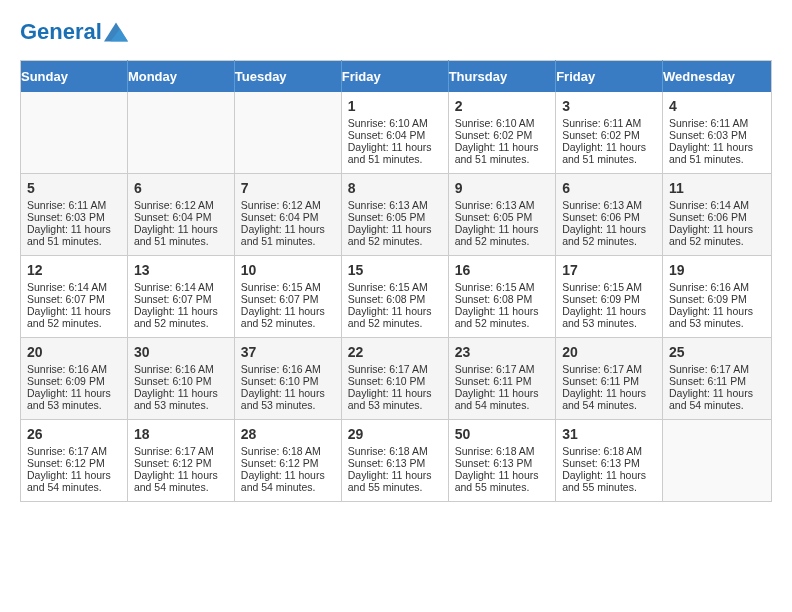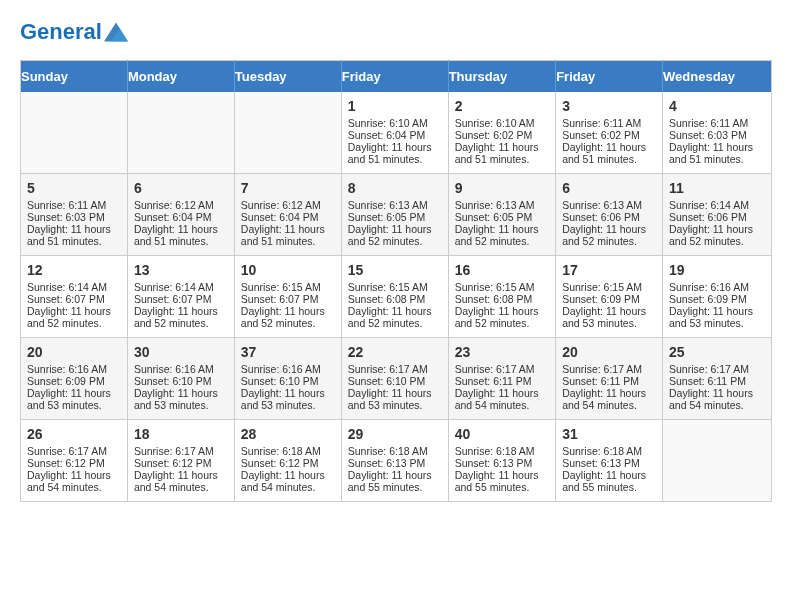--- a/index.html
+++ b/index.html
@@ -302,21 +302,21 @@
           <div>Sunset: 6:12 PM</div>
           <div>Daylight: 11 hours and 54 minutes.</div>
         </td>
         <td>
           <span class="day-num">29</span>
           <div>Sunrise: 6:18 AM</div>
           <div>Sunset: 6:13 PM</div>
           <div>Daylight: 11 hours and 55 minutes.</div>
         </td>
         <td>
-          <span class="day-num">40</span>
+          <span class="day-num">50</span>
           <div>Sunrise: 6:18 AM</div>
           <div>Sunset: 6:13 PM</div>
           <div>Daylight: 11 hours and 55 minutes.</div>
         </td>
         <td>
           <span class="day-num">31</span>
           <div>Sunrise: 6:18 AM</div>
           <div>Sunset: 6:13 PM</div>
           <div>Daylight: 11 hours and 55 minutes.</div>
         </td>

